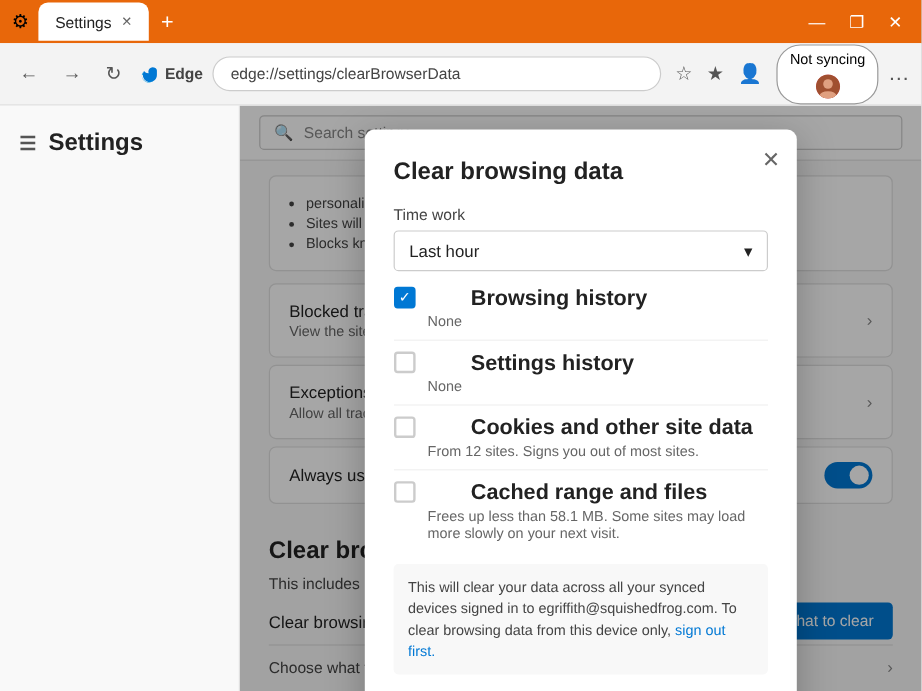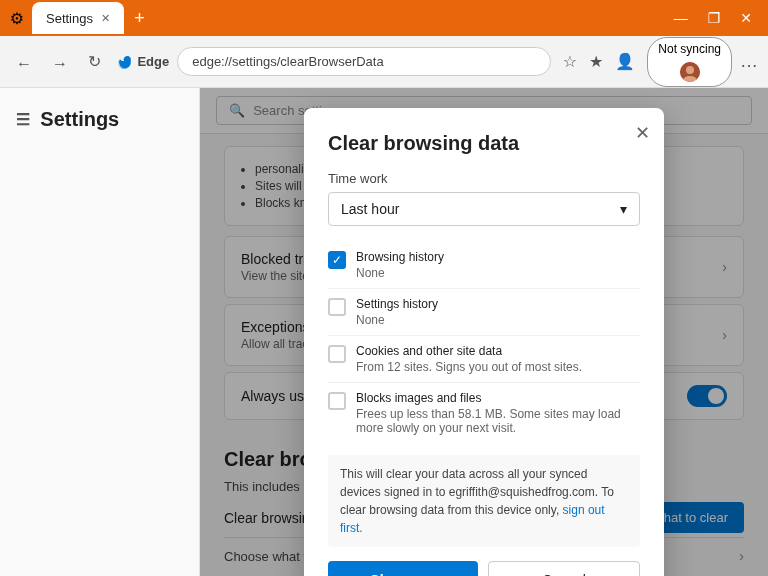--- a/index.html
+++ b/index.html
@@ -227,21 +227,21 @@
       border: 1px solid #ccc;
       border-radius: 4px;
       padding: 8px 12px;
       font-size: 14px;
       color: #222;
       background: #fff;
       display: flex;
       align-items: center;
       justify-content: space-between;
       cursor: pointer;
-      margin-bottom: 16px;
+      margin-bottom: 4px;
     }
 
     .checkbox-list { margin-bottom: 12px; }
     .checkbox-item {
       display: flex;
       align-items: flex-start;
       gap: 10px;
       padding: 8px 0;
       border-bottom: 1px solid #f0f0f0;
     }
@@ -256,21 +256,21 @@
       align-items: center;
       justify-content: center;
       cursor: pointer;
     }
     .cb.checked {
       background: #0078d4;
       border-color: #0078d4;
       color: #fff;
       font-size: 12px;
     }
-    .cb-label { font-size: 12px; color: #222; font-weight: 400; }
+    .cb-label { font-size: 18px; color: #222; font-weight: 700; margin-left: 36px; }
     .cb-sub { font-size: 12px; color: #666; margin-top: 2px; }
 
     
     .dialog-scroll {
       max-height: 240px;
       overflow-y: auto;
       position: relative;
     }
 
     .sync-notice {
@@ -459,21 +459,21 @@
               <div class="cb"></div>
               <div>
                 <div class="cb-label">Cookies and other site data</div>
                 <div class="cb-sub">From 12 sites. Signs you out of most sites.</div>
               </div>
             </div>
 
             <div class="checkbox-item">
               <div class="cb"></div>
               <div>
-                <div class="cb-label">Blocks images and files</div>
+                <div class="cb-label">Cached range and files</div>
                 <div class="cb-sub">Frees up less than 58.1 MB. Some sites may load more slowly on your next visit.</div>
               </div>
             </div>
           </div>
         </div>
 
         <div class="sync-notice">This will clear your data across all your synced devices signed in to egriffith@squishedfrog.com. To clear browsing data from this device only, <a href="#" style="color:#0078d4;text-decoration:none;">sign out first.</a></div>
 
         <div class="dialog-actions">
           <button class="btn-clear">Clear now</button>

